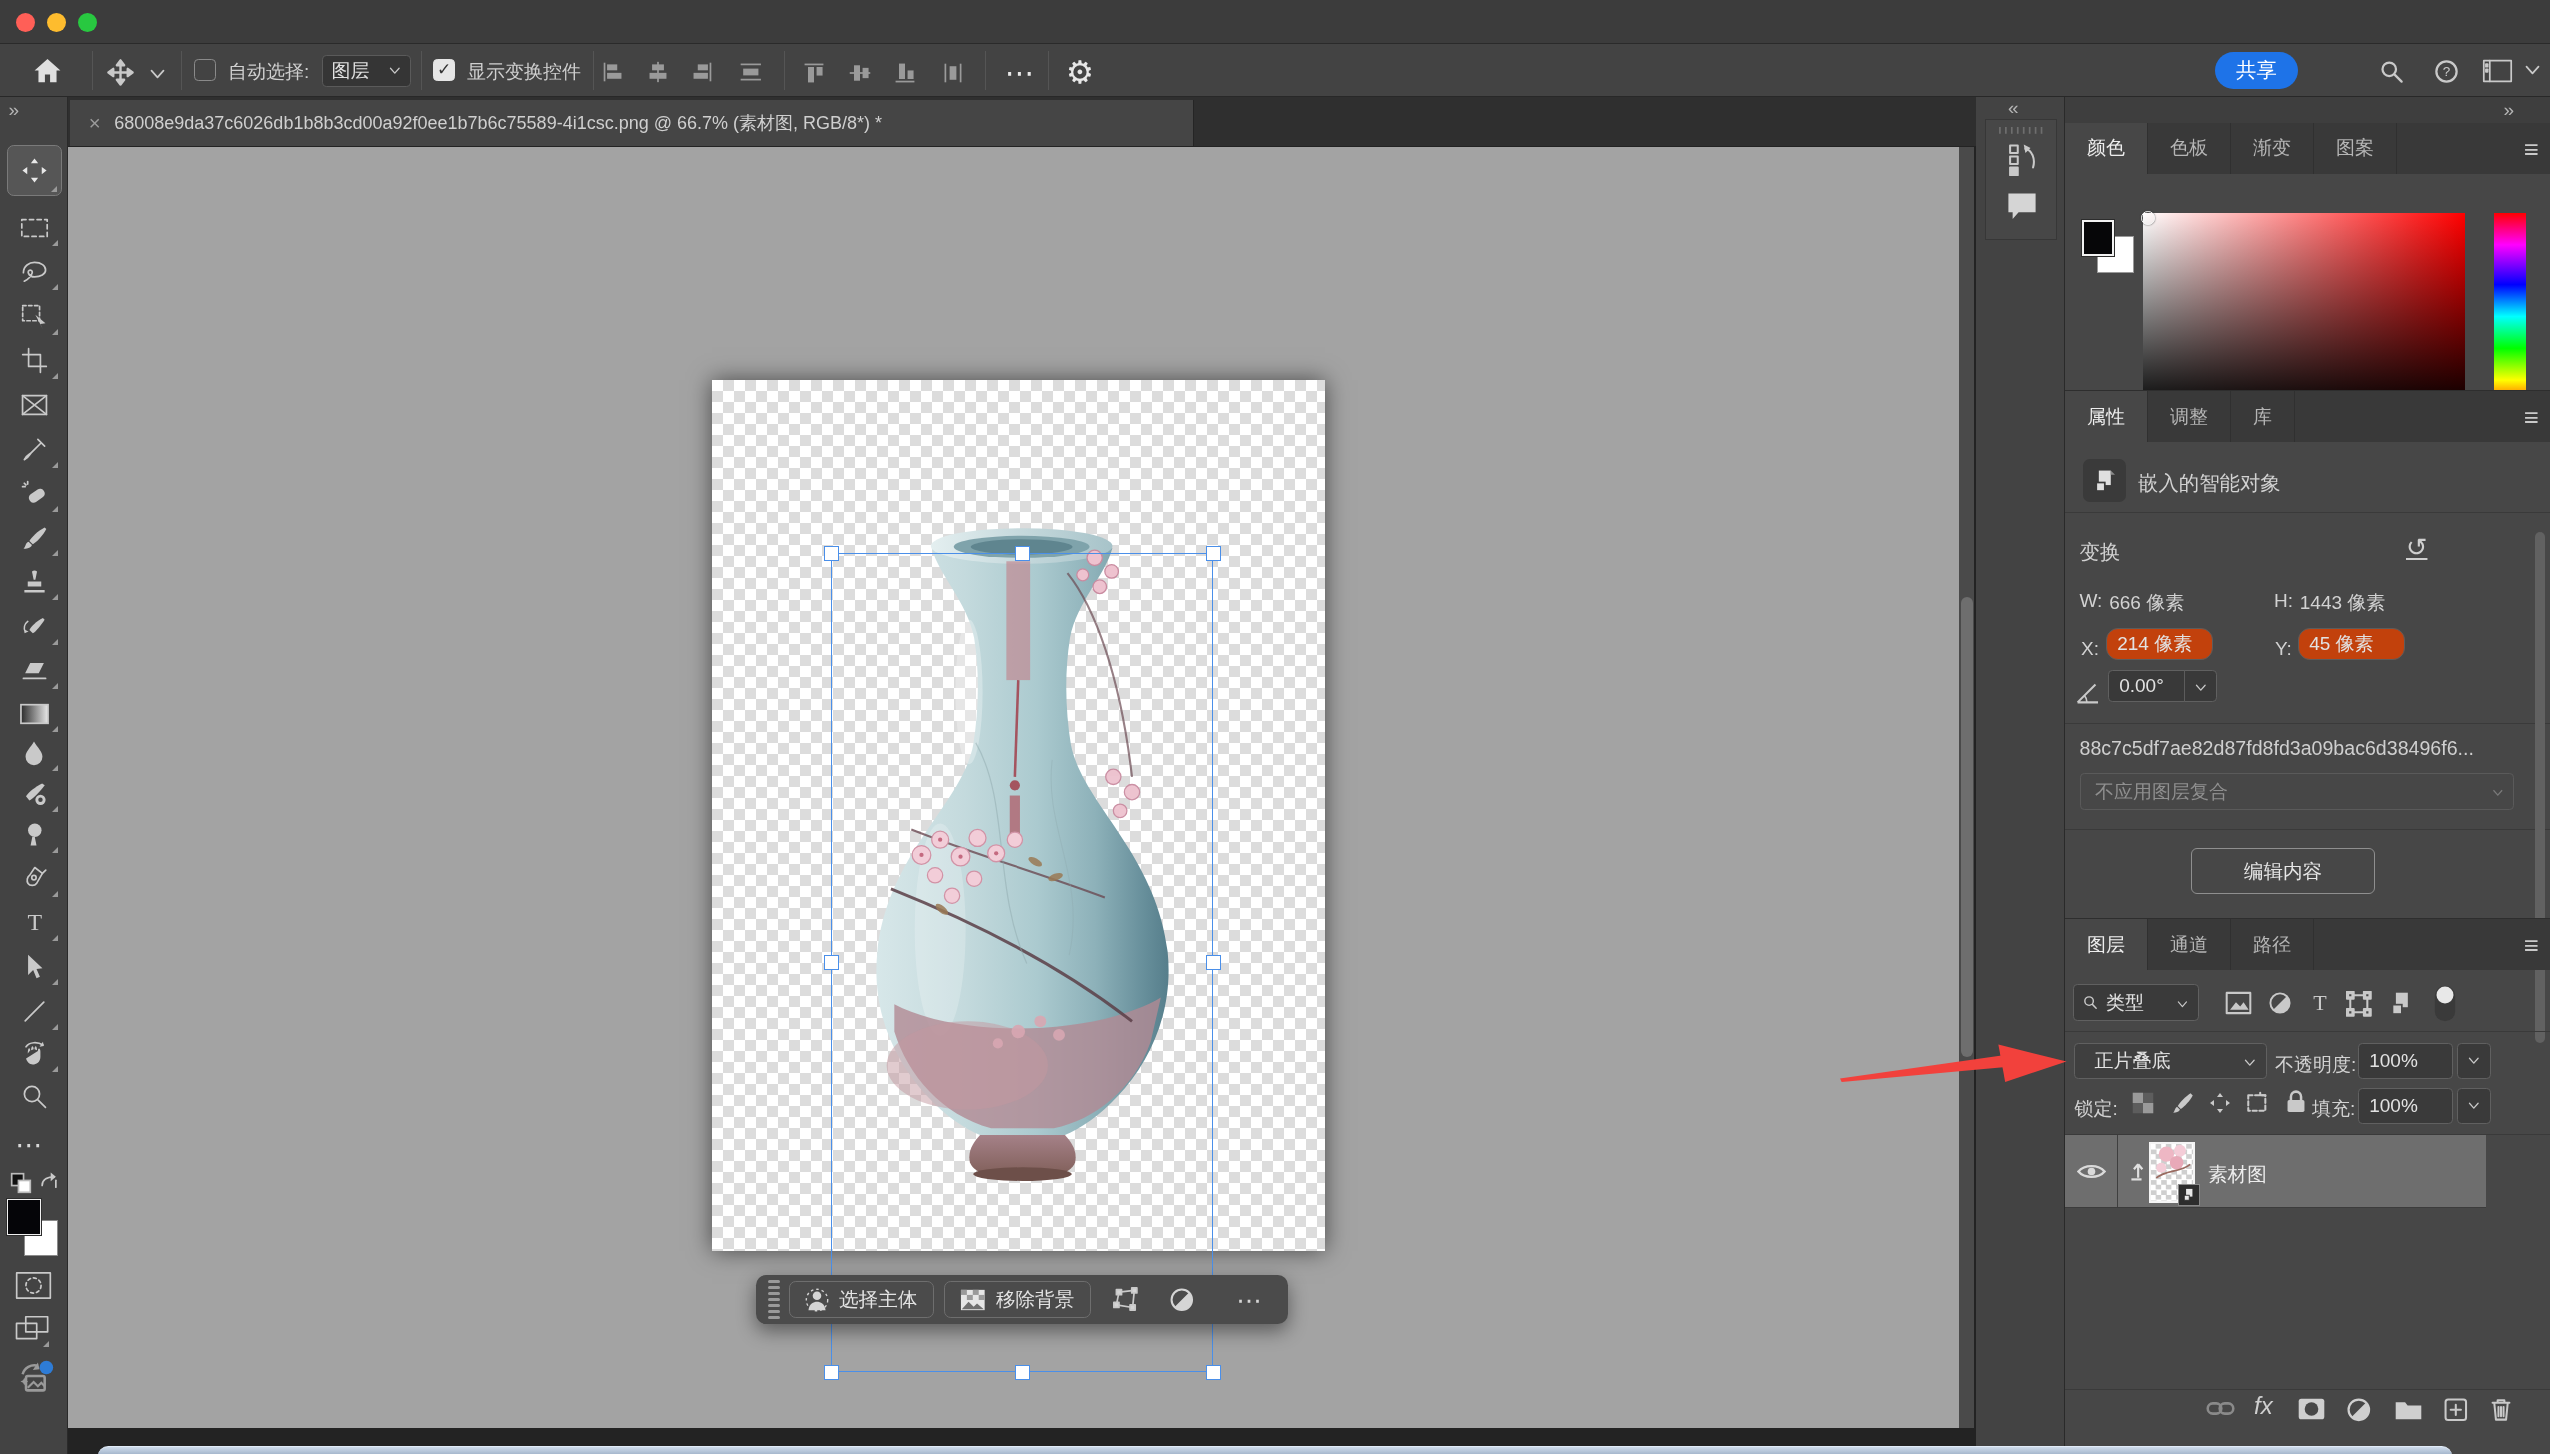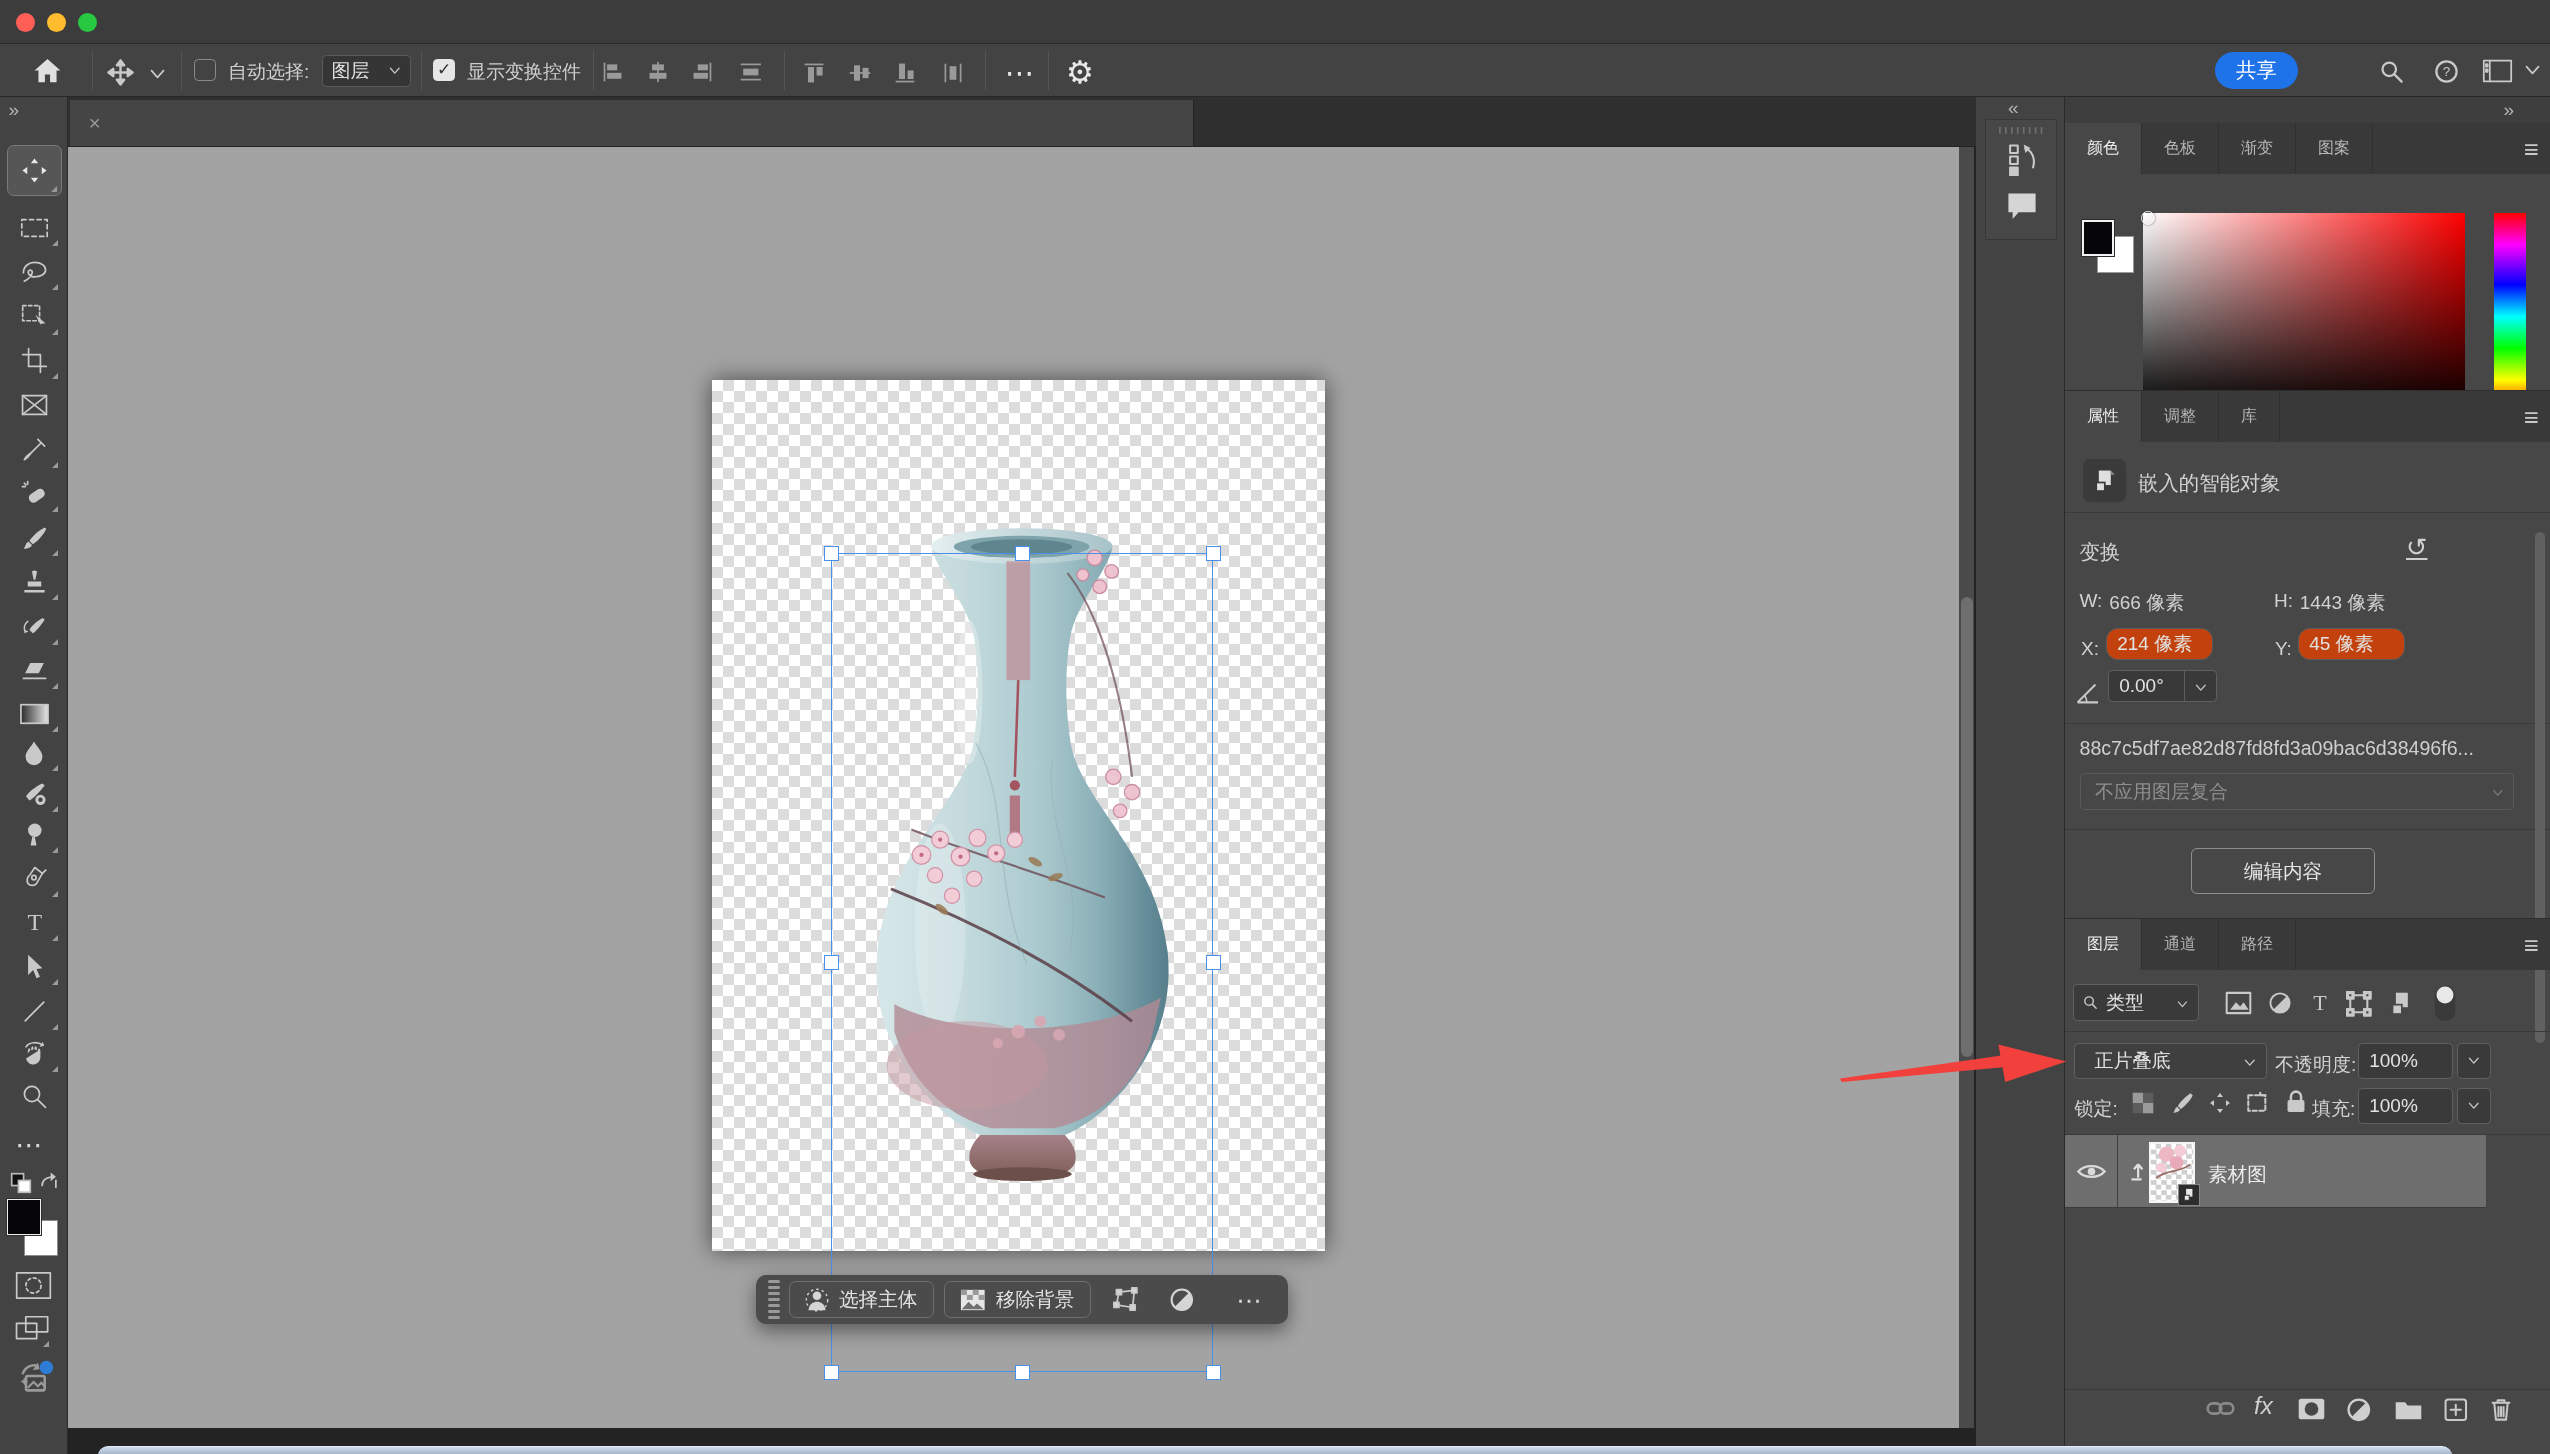--- a/index.html
+++ b/index.html
@@ -44,21 +44,21 @@
   .ctxbtn svg{margin-right:10.2px;}
   .dragdots{width:12px;margin:0 8.5px 0 12px;display:flex;flex-direction:column;gap:3.4px;}
   .dragdots i{display:block;height:2.6px;background:#9a9a9a;border-radius:1.7px;}
   
   .minidock{left:1976px;top:97px;width:89px;height:1358px;background:#434343;border-right:0.9px solid #2a2a2a;}
   .dockbox{left:8.5px;top:22px;width:72px;height:121px;background:#474747;border:0.9px solid #373737;}
   
   .panelcol{left:2065px;top:97px;width:486px;height:1358px;background:#474747;}
   .pheader{left:0;top:0;width:486px;height:25.6px;background:#3e3e3e;}
   .tabbar{width:486px;height:51px;background:#393939;display:flex;}
-  .tab{height:51px;padding:0 22px;display:flex;align-items:center;font-size:16px;color:#b5b5b5;border-right:0.9px solid #303030;}
+  .tab{height:51px;padding:0 22px;display:flex;align-items:center;font-size:19px;color:#b5b5b5;border-right:0.9px solid #303030;}
   .tab.active{background:#474747;color:#ededed;}
   .menuglyph{position:absolute;right:12px;top:12px;font-size:25.6px;color:#c9c9c9;}
   .divider{left:0;width:486px;height:0.9px;background:#3a3a3a;}
   .lbl{font-size:19px;color:#d2d2d2;}
   .input{background:#c2410c;border:0.9px solid #5c5c5c;border-radius:12px;color:#e2e2e2;font-size:19px;display:flex;align-items:center;padding-left:10.2px;}
   .combo{background:#3f3f3f;border:0.9px solid #606060;border-radius:4.3px;color:#e2e2e2;font-size:19px;display:flex;align-items:center;}
   .chev{margin-left:auto;margin-right:8.5px;}
   .btn-outline{border:1.7px solid #8f8f8f;border-radius:6px;color:#e6e6e6;font-size:19.6px;display:flex;align-items:center;justify-content:center;}
   
   .lrow{left:0;width:421px;height:73px;border-bottom:0.9px solid #3c3c3c;}
@@ -185,20 +185,21 @@
     <div class="abs" style="left:2523px;top:20.4px">
       <svg width="19" height="12" viewBox="0 0 22 14" class="toolicon">
           <polyline points="4,3 11,11 18,3"></polyline>
         </svg>
     </div>
   </div>
 
   <div class="abs tabstrip">
     <div class="abs doctab">
       <span class="x">×</span>
+      <span>68008e9da37c6026db1b8b3cd00a92f0ee1b7b6c75589-4i1csc.png @ 66.7% (素材图, RGB/8*) *</span>
     </div>
   </div>
 
   <div class="abs toolbar">
     <div class="abs" style="left:8.5px;top:1.7px;font-size:19px;color:#b5b5b5">»</div>
 
     <div class="abs tool sel" style="top:48px">
       <svg width="29" height="29" viewBox="0 0 24 24">
           <path d="M12 2v20M2 12h20M12 2l-3 4h6zM12 22l-3-4h6zM2 12l4-3v6zM22 12l-4-3v6z" fill="#e8e8e8"></path>
         </svg>

